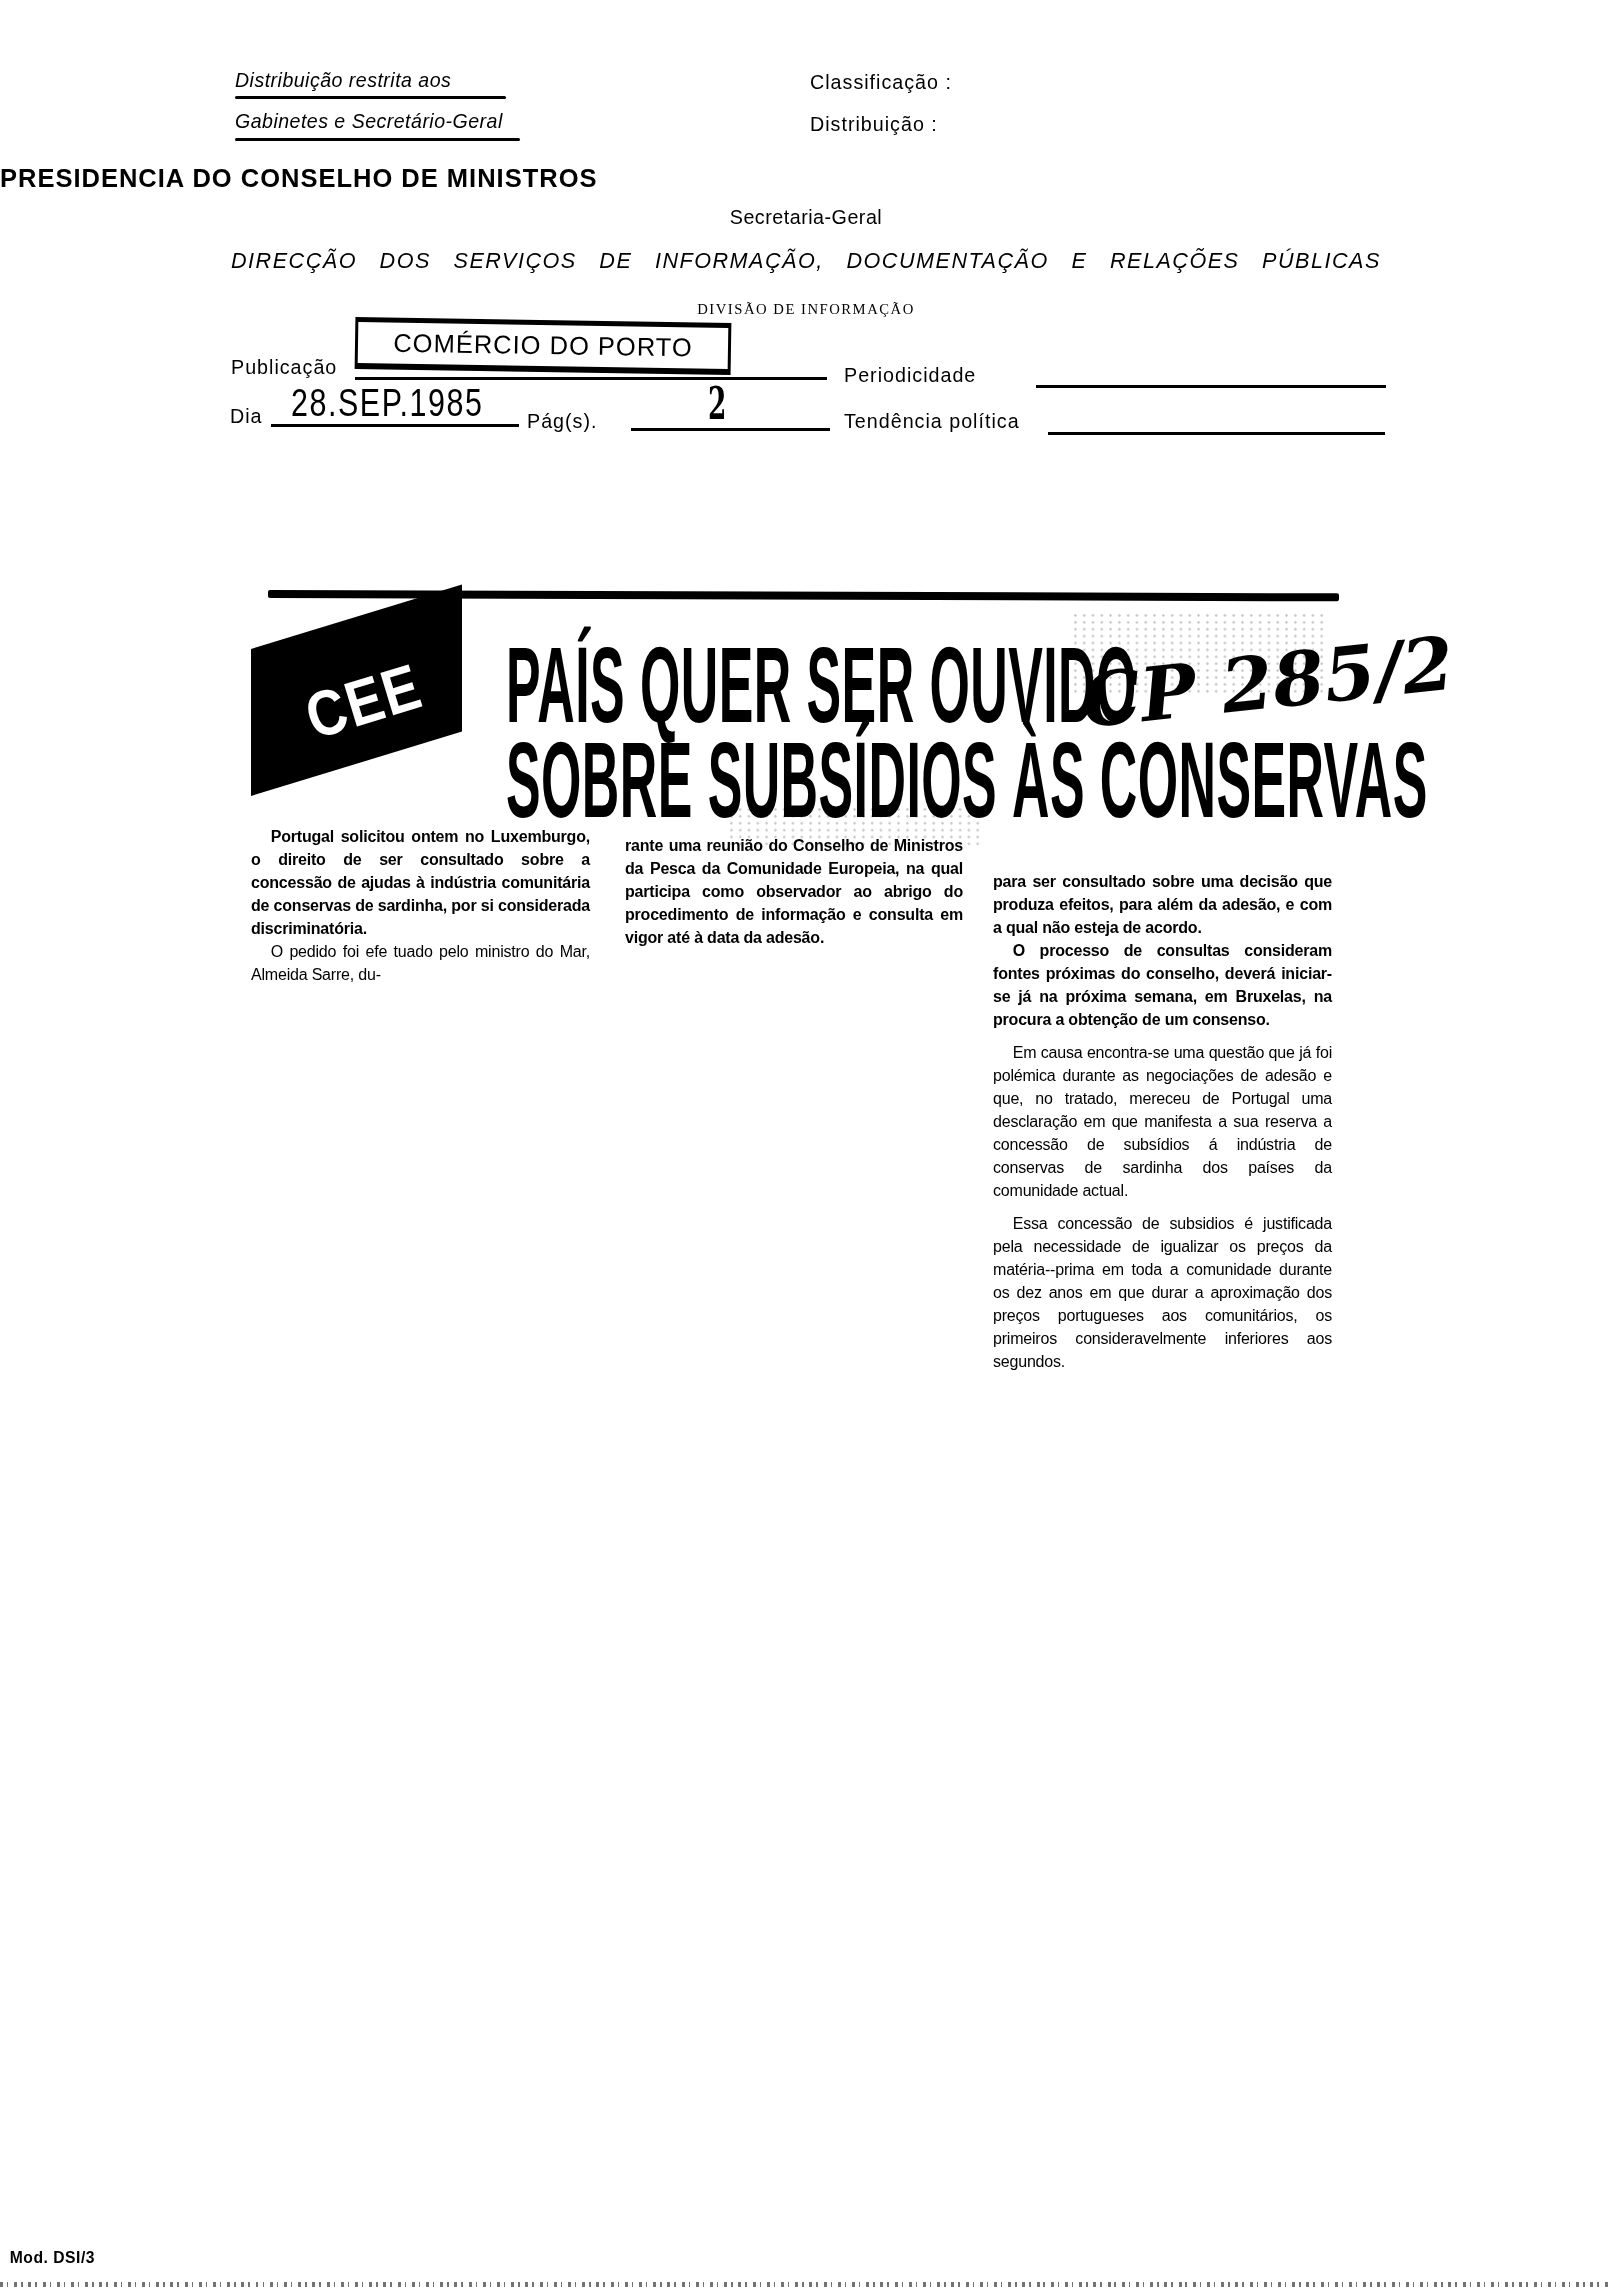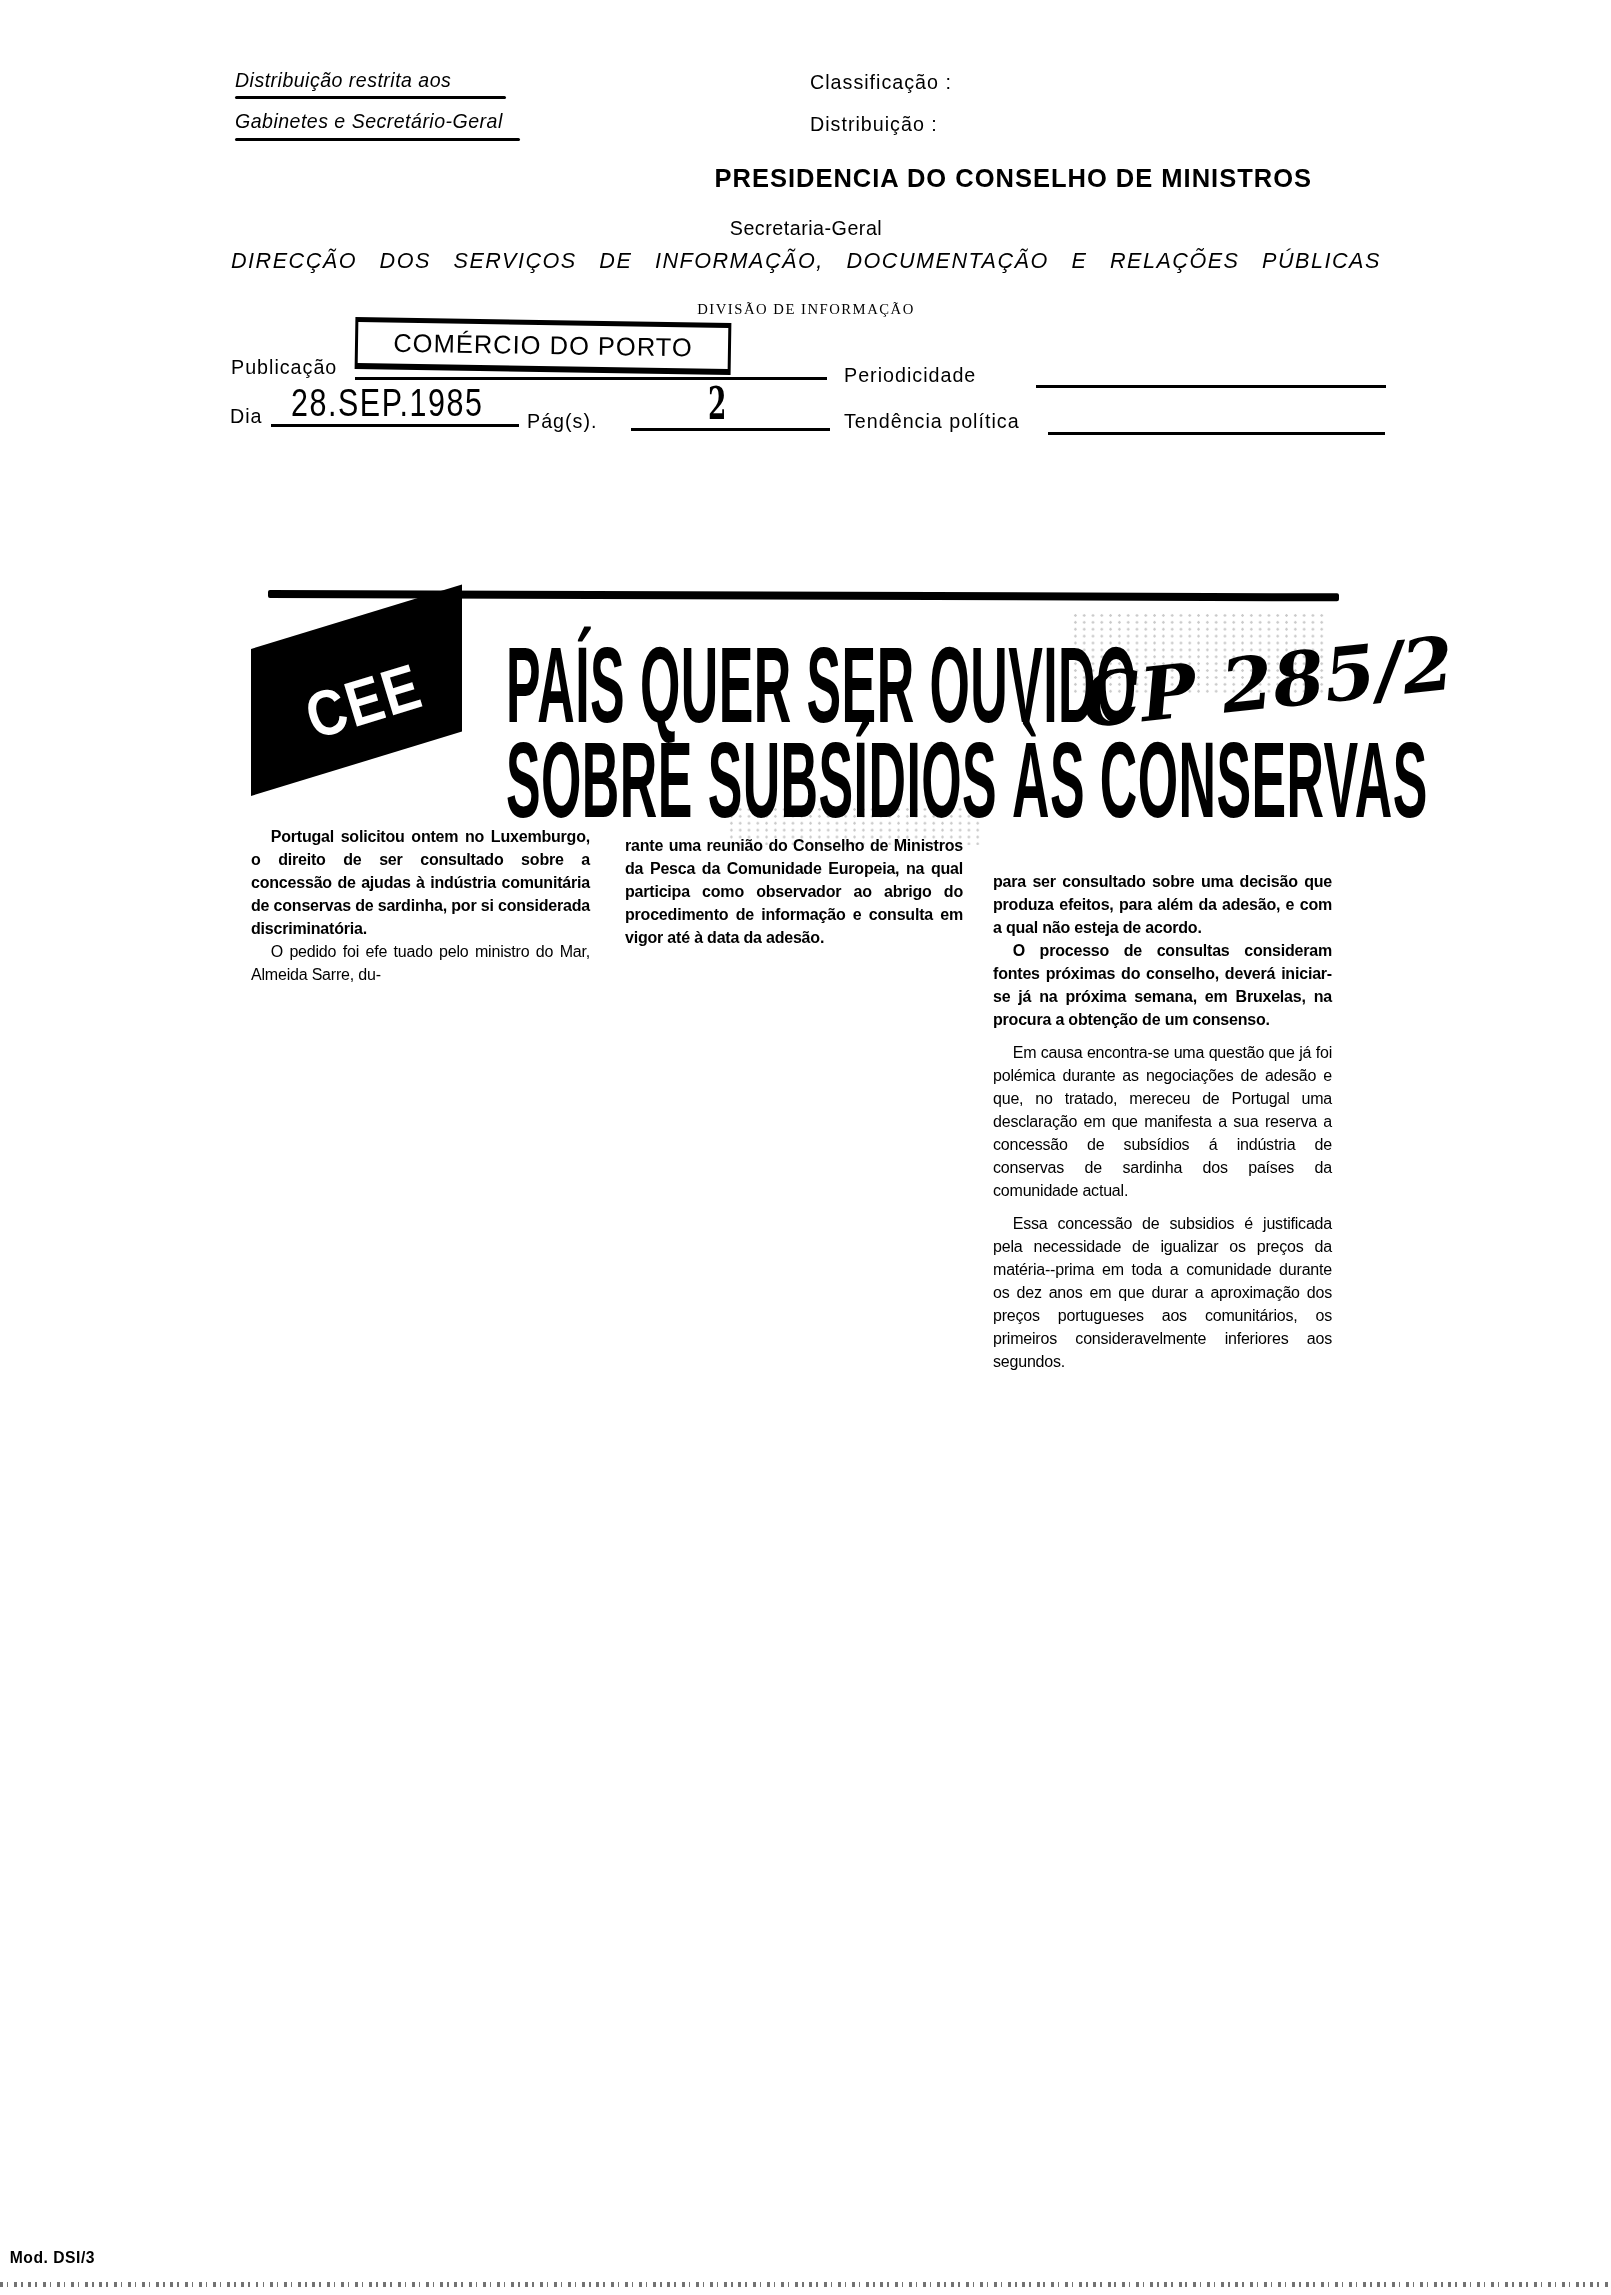--- a/index.html
+++ b/index.html
@@ -12,21 +12,21 @@
   
   .restrict {
     font-family: "Liberation Sans", sans-serif; font-style: italic;
     font-size: 20.6px; letter-spacing: 0.5px; white-space: nowrap;
     transform: scaleX(0.95); transform-origin: left top;
   }
   .restrict-line { height: 3.4px; background: #000; border-radius: 1.5px; }
   .field-label { font-size: 19.7px; letter-spacing: 1px; white-space: nowrap; }
 
   .org-title {
-    left: 0; width: 1312px; text-align: right; font-weight: bold;
+    left: 0; width: 1312px; text-align: left; font-weight: bold;
     font-size: 25.5px; letter-spacing: 1px; white-space: nowrap;
   }
   .org-sub { left: 0; width: 1612px; text-align: center; font-size: 19.7px; letter-spacing: 0.5px; }
   .org-dept {
     left: 231px; width: 1150px; font-size: 21.6px; letter-spacing: 1.5px;
     display: flex; justify-content: space-between; white-space: nowrap; font-style: italic;
   }
   .org-div { left: 0; width: 1612px; text-align: center; font-size: 14.7px; letter-spacing: 1.5px; }
 
   .pub-stamp {
@@ -92,21 +92,21 @@
 
 <div class="abs restrict" style="left:235px; top:68px;">Distribuição restrita aos</div>
 <div class="abs restrict-line" style="left:235px; top:96px; width:271px;"></div>
 <div class="abs restrict" style="left:235px; top:109px;">Gabinetes e Secretário-Geral</div>
 <div class="abs restrict-line" style="left:235px; top:138px; width:285px;"></div>
 
 <div class="abs field-label" style="left:810px; top:71px;">Classificação :</div>
 <div class="abs field-label" style="left:810px; top:113px;">Distribuição :</div>
 
 <div class="abs org-title" style="top:164px;">PRESIDENCIA DO CONSELHO DE MINISTROS</div>
-<div class="abs org-sub" style="top:206px;margin-top:11px;">Secretaria-Geral</div>
+<div class="abs org-sub" style="top:206px;">Secretaria-Geral</div>
 <div class="abs org-dept" style="top:248px;">
   <span>DIRECÇÃO</span>
   <span>DOS</span>
   <span>SERVIÇOS</span>
   <span>DE</span>
   <span>INFORMAÇÃO,</span>
   <span>DOCUMENTAÇÃO</span>
   <span>E</span>
   <span>RELAÇÕES</span>
   <span>PÚBLICAS</span>

